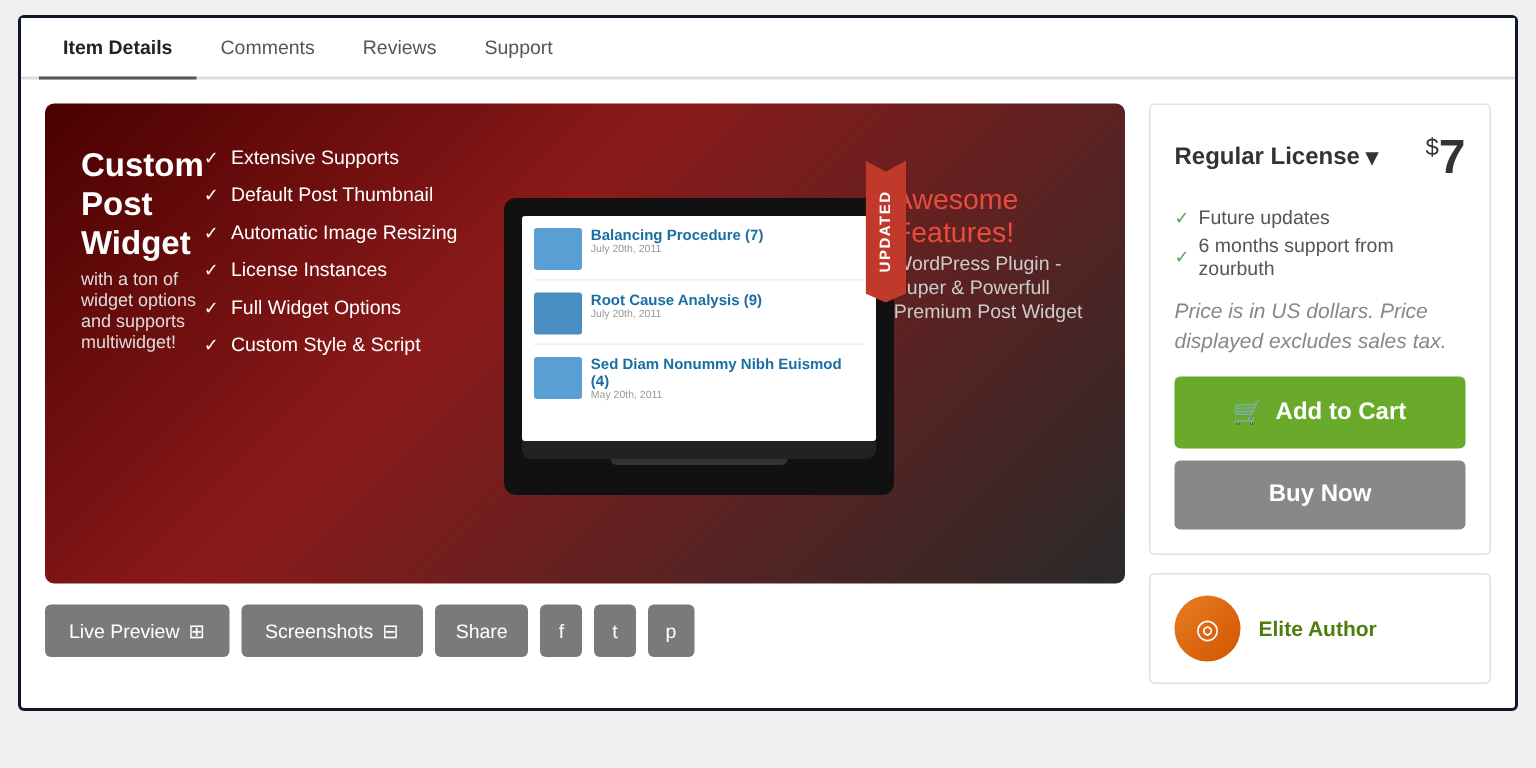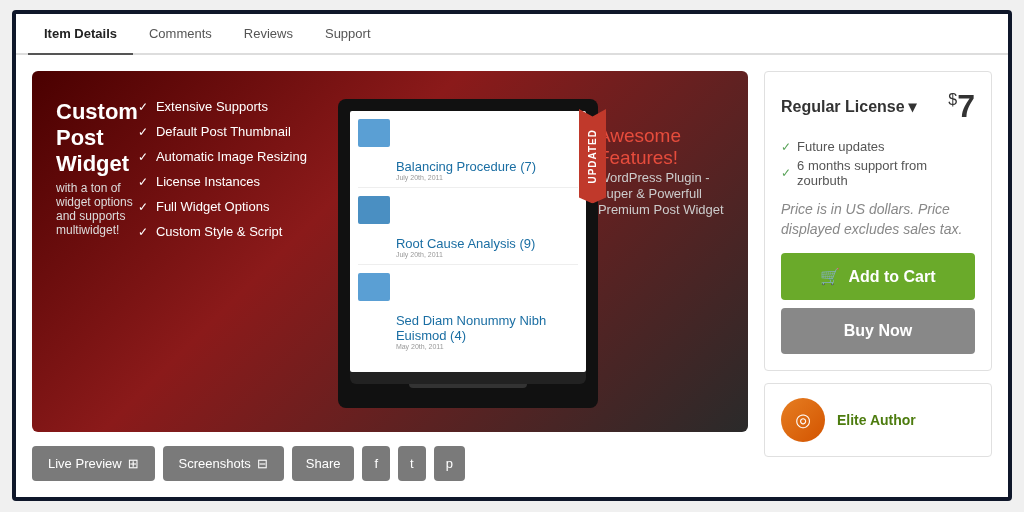--- a/index.html
+++ b/index.html
@@ -5,21 +5,21 @@
     * { box-sizing: border-box; margin: 0; padding: 0; }
     body {
       font-family: Arial, sans-serif;
       background: #f0f0f0;
       padding: 10px;
       font-size: 14px;
       color: #333;
     }
     .page-wrapper {
       background: #fff;
-      border: 4px solid #0f172a;
+      border: 2px solid #0f172a;
       border-radius: 4px;
       max-width: 1000px;
       margin: 0 auto;
     }
     
     .tabs {
       display: flex;
       border-bottom: 2px solid #ddd;
       padding: 0 12px;
       background: #fff;
@@ -133,24 +133,23 @@
       padding-bottom: 6px;
     }
     .screen-thumb {
       width: 32px;
       height: 28px;
       background: #4a90d9;
       border-radius: 2px;
       flex-shrink: 0;
     }
     .screen-text-title {
-      font-weight: normal;
+      font-weight: bold;
       color: #1a6ea3;
-      font-size: 13px;
-      margin-top: 40px;
+      font-size: 10px;
     }
     .screen-text-date {
       color: #999;
       font-size: 7px;
     }
     .laptop-base {
       background: #222;
       height: 12px;
       border-radius: 0 0 6px 6px;
       width: 100%;

